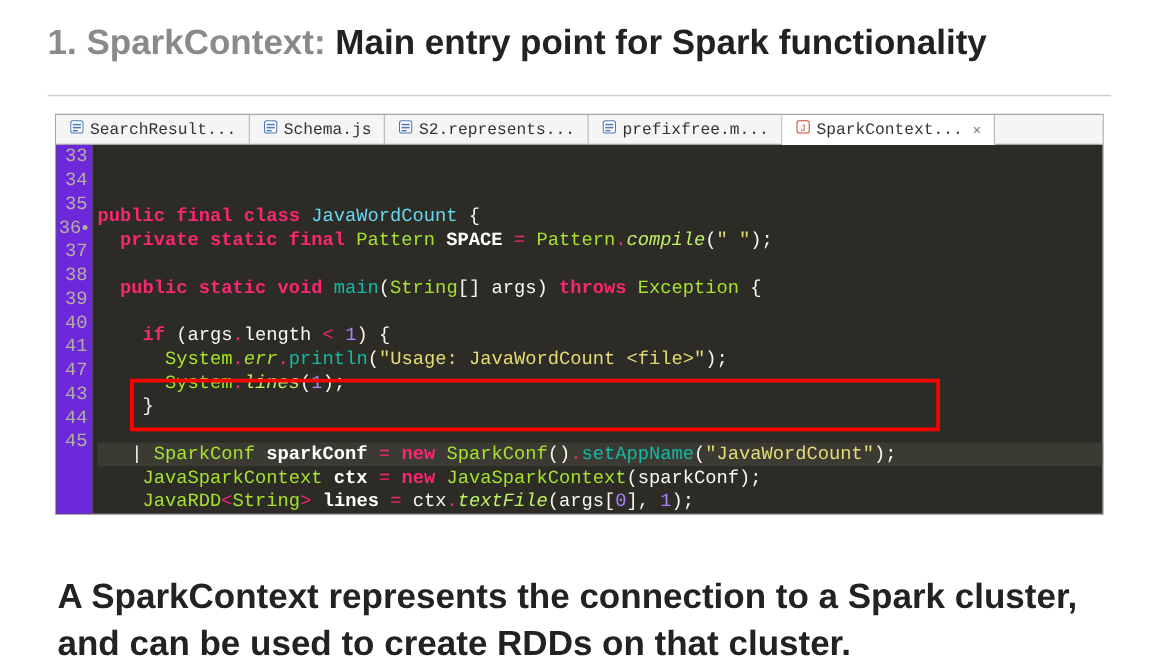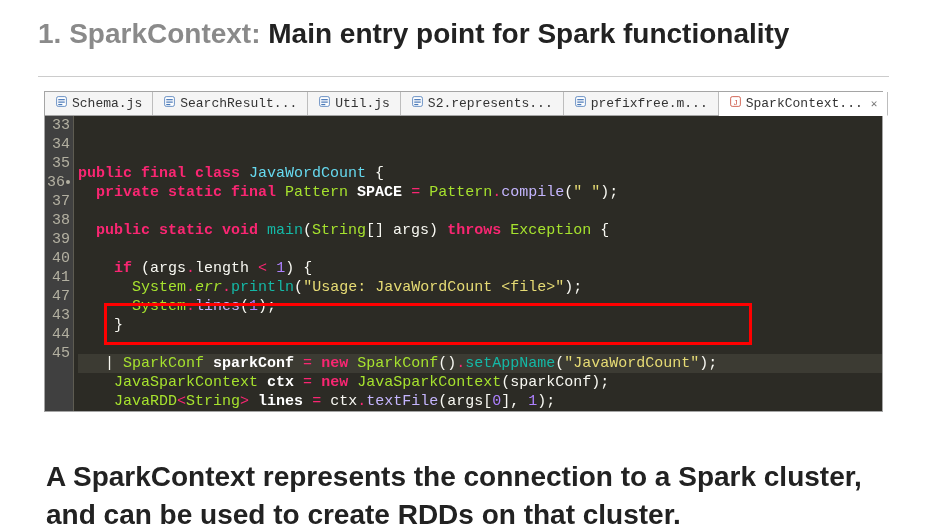--- a/index.html
+++ b/index.html
@@ -61,21 +61,21 @@
   }
   .code-area {
     display: flex;
     background: #2c2b25;
     font-family: Consolas,"Courier New",monospace;
     font-size: 15px;
     line-height: 19px;
     position: relative;
   }
   .gutter {
-    background: #404040;
+    background: #6d28d9;
     color: #b3b0a1;
     text-align: right;
     padding: 0 3px 0 2px;
     border-right: 1px solid #5e5c52;
     user-select: none;
     flex: 0 0 auto;
   }
   .g-row, .c-row { height: 19px; white-space: pre; }
   .g-row .marker {
     display:inline-block;
@@ -94,21 +94,21 @@
   }
   .hl-row { background: #3c3b33; }
   
   .tk-kw    { color: #f92672; font-weight: bold; }
   .tk-type  { color: #a6e22e; }                           
   .tk-name  { color: #66d9ef; }                           
   .tk-var   { color: #ffffff; font-weight: bold; }        
   .tk-varit { color: #a6e22e; font-style: italic; }       
   .tk-str   { color: #e6db74; }                           
   .tk-op    { color: #f92672; }                           
-  .tk-call  { color: #c4b5fd; }       
+  .tk-call  { color: #bef264; font-style: italic; }       
   .tk-method{ color: #14b8a6; }                           
   .tk-num   { color: #ae81ff; }
   .tk-plain { color: #f8f8f2; }
   .red-box {
     position: absolute;
     border: 3px solid #ff0000;
     pointer-events: none;
   }
   .desc {
     font-size: 28px;
@@ -129,39 +129,30 @@
 
   <div class="editor">
     <div class="tabs" id="tabs">
         <div class="tab">
           <span><svg class="ficon" viewBox="0 0 16 16">
               <rect x="2" y="2" width="12" height="12" rx="2" fill="#fff" stroke="#4a79b8"></rect>
               <rect x="4" y="5" width="8" height="1.5" fill="#4a79b8"></rect>
               <rect x="4" y="8" width="8" height="1.5" fill="#4a79b8"></rect>
               <rect x="4" y="11" width="5" height="1.5" fill="#4a79b8"></rect>
             </svg></span>
+          <span>SearchResult...</span>
+        </div>
+        <div class="tab">
+          <span><svg class="ficon" viewBox="0 0 16 16">
+              <rect x="2" y="2" width="12" height="12" rx="2" fill="#fff" stroke="#4a79b8"></rect>
+              <rect x="4" y="5" width="8" height="1.5" fill="#4a79b8"></rect>
+              <rect x="4" y="8" width="8" height="1.5" fill="#4a79b8"></rect>
+              <rect x="4" y="11" width="5" height="1.5" fill="#4a79b8"></rect>
+            </svg></span>
           <span>Schema.js</span>
-        </div>
-        <div class="tab">
-          <span><svg class="ficon" viewBox="0 0 16 16">
-              <rect x="2" y="2" width="12" height="12" rx="2" fill="#fff" stroke="#4a79b8"></rect>
-              <rect x="4" y="5" width="8" height="1.5" fill="#4a79b8"></rect>
-              <rect x="4" y="8" width="8" height="1.5" fill="#4a79b8"></rect>
-              <rect x="4" y="11" width="5" height="1.5" fill="#4a79b8"></rect>
-            </svg></span>
-          <span>SearchResult...</span>
-        </div>
-        <div class="tab">
-          <span><svg class="ficon" viewBox="0 0 16 16">
-              <rect x="2" y="2" width="12" height="12" rx="2" fill="#fff" stroke="#4a79b8"></rect>
-              <rect x="4" y="5" width="8" height="1.5" fill="#4a79b8"></rect>
-              <rect x="4" y="8" width="8" height="1.5" fill="#4a79b8"></rect>
-              <rect x="4" y="11" width="5" height="1.5" fill="#4a79b8"></rect>
-            </svg></span>
-          <span>Util.js</span>
         </div>
         <div class="tab">
           <span><svg class="ficon" viewBox="0 0 16 16">
               <rect x="2" y="2" width="12" height="12" rx="2" fill="#fff" stroke="#4a79b8"></rect>
               <rect x="4" y="5" width="8" height="1.5" fill="#4a79b8"></rect>
               <rect x="4" y="8" width="8" height="1.5" fill="#4a79b8"></rect>
               <rect x="4" y="11" width="5" height="1.5" fill="#4a79b8"></rect>
             </svg></span>
           <span>S2.represents...</span>
         </div>

